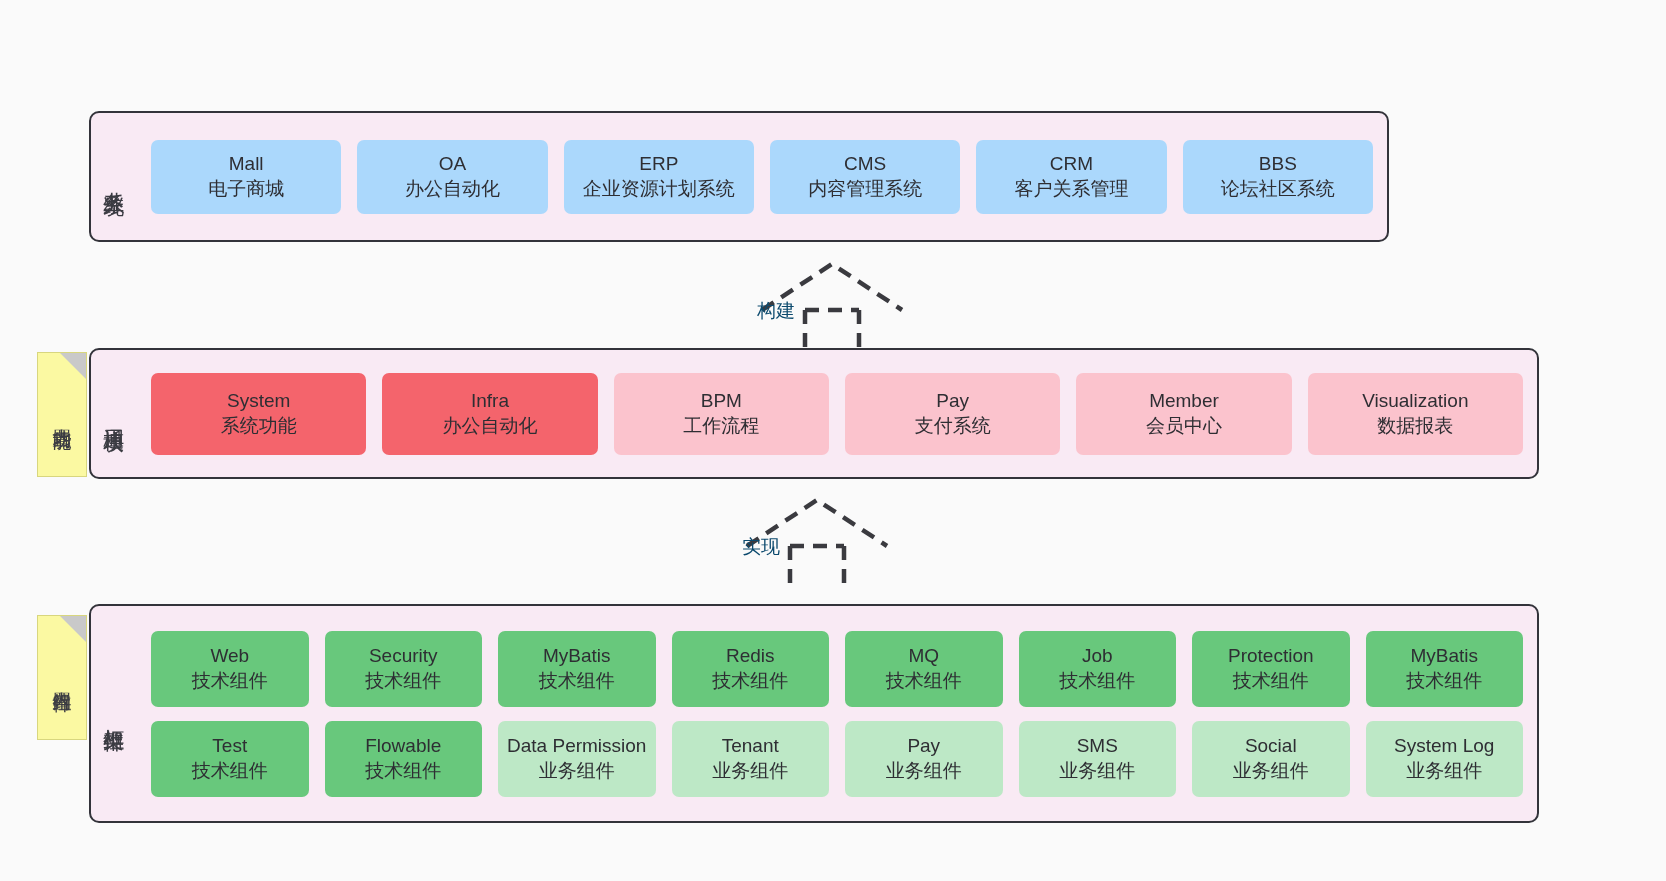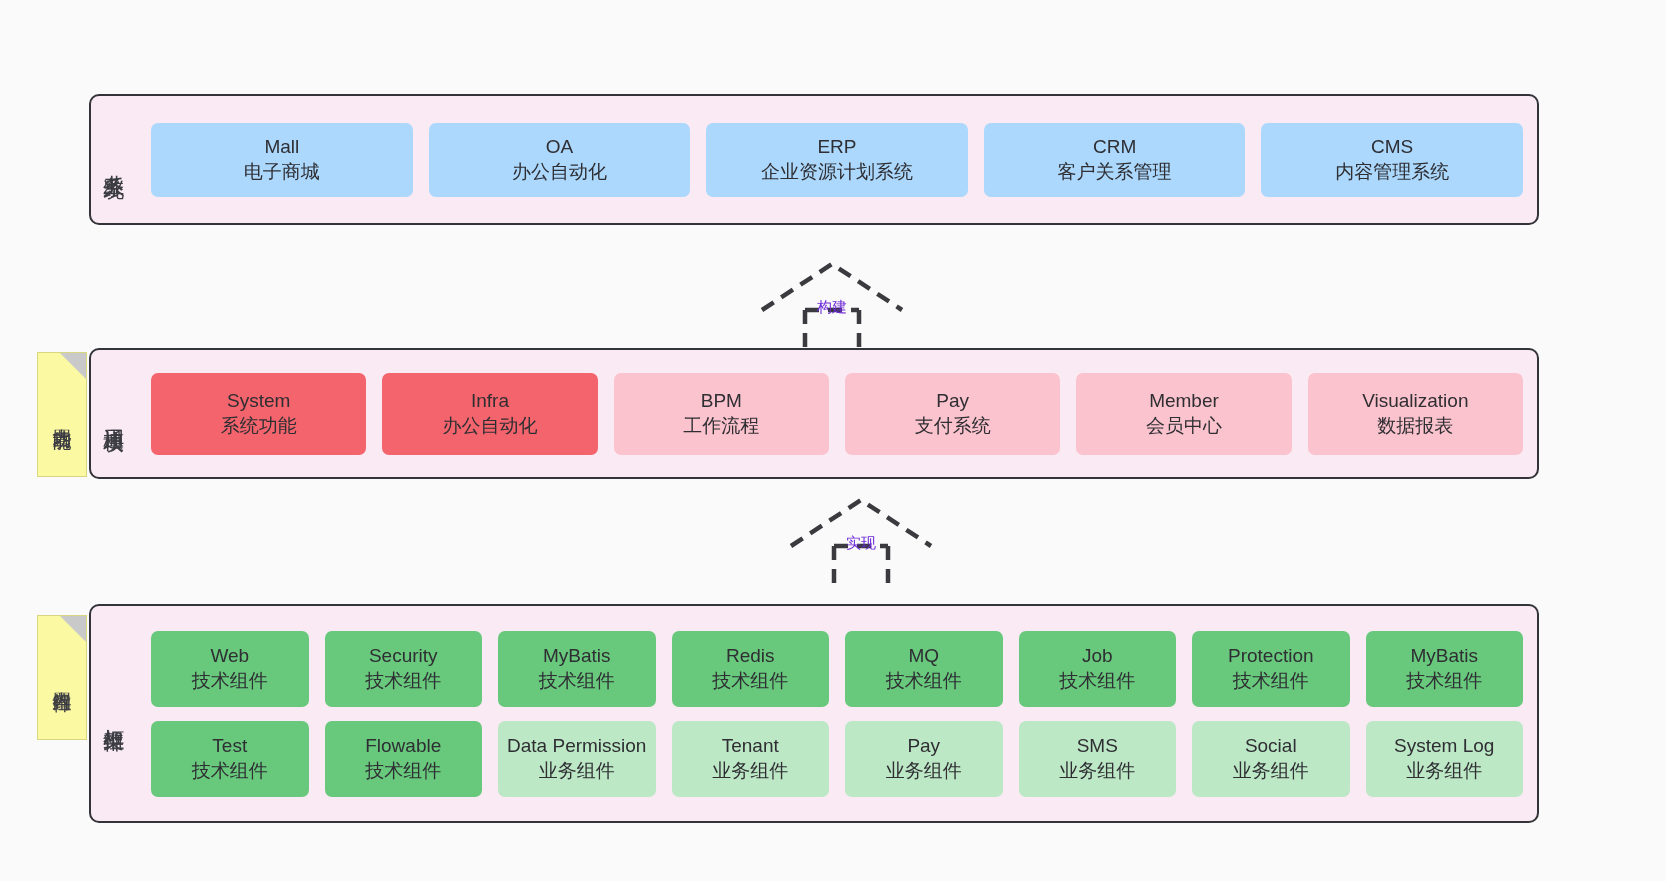--- a/index.html
+++ b/index.html
@@ -126,62 +126,66 @@
     position: absolute;
     width: 150px;
     height: 92px;
   }
   .gen-arrow svg { display: block; }
   .gen-arrow .gen-label {
     position: absolute;
     left: 0;
     right: 0;
     top: 40px;
-    text-align: center;
-    font-size: 15px;
-    color: #6d28d9;
+    text-align: left;
+    font-size: 19px;
+    color: #0c4a6e;
     background: transparent;
     white-space: nowrap;
   }
 </style>
 </head>
 <body>
 
 <div id="canvas">
 
-  <div class="layer" id="layer-business" style="left:89px; top:94px; width:1450px; height:131px;">
+  <div class="layer" id="layer-business" style="left:89px; top:111px; width:1300px; height:131px;">
     <div class="layer-title">业务系统</div>
     <div class="layer-body">
       <div class="row">
 
         <div class="box blue">
           <span class="ln">Mall</span>
           <span class="ln">电子商城</span>
         </div>
 
         <div class="box blue">
           <span class="ln">OA</span>
           <span class="ln">办公自动化</span>
         </div>
 
         <div class="box blue">
           <span class="ln">ERP</span>
           <span class="ln">企业资源计划系统</span>
         </div>
 
         <div class="box blue">
+          <span class="ln">CMS</span>
+          <span class="ln">内容管理系统</span>
+        </div>
+
+        <div class="box blue">
           <span class="ln">CRM</span>
           <span class="ln">客户关系管理</span>
         </div>
 
         <div class="box blue">
-          <span class="ln">CMS</span>
-          <span class="ln">内容管理系统</span>
-        </div>
-
+          <span class="ln">BBS</span>
+          <span class="ln">论坛社区系统</span>
+        </div>
 
       </div>
     </div>
   </div>
 
   <div class="gen-arrow" style="left:757px; top:258px;">
     <svg width="150" height="92" viewBox="0 0 150 92">
 
       <path d="M 5 52 L 75 6 L 145 52" fill="none" stroke="#3a3a3f" stroke-width="4.5" stroke-dasharray="14,9" stroke-linecap="butt"></path>
 
@@ -227,21 +231,21 @@
 
         <div class="box pink">
           <span class="ln">Visualization</span>
           <span class="ln">数据报表</span>
         </div>
 
       </div>
     </div>
   </div>
 
-  <div class="gen-arrow" style="left:786px; top:494px;">
+  <div class="gen-arrow" style="left:742px; top:494px;">
     <svg width="150" height="92" viewBox="0 0 150 92">
       <path d="M 5 52 L 75 6 L 145 52" fill="none" stroke="#3a3a3f" stroke-width="4.5" stroke-dasharray="14,9" stroke-linecap="butt"></path>
       <path d="M 48 52 L 102 52 M 48 52 L 48 92 M 102 52 L 102 92" fill="none" stroke="#3a3a3f" stroke-width="4.5" stroke-dasharray="14,9" stroke-linecap="butt"></path>
     </svg>
     <div class="gen-label">实现</div>
   </div>
 
   <div class="note" style="left:37px; top:615px; width:50px; height:125px;">
     <span class="fold"></span>
     <span>内置组件</span>

